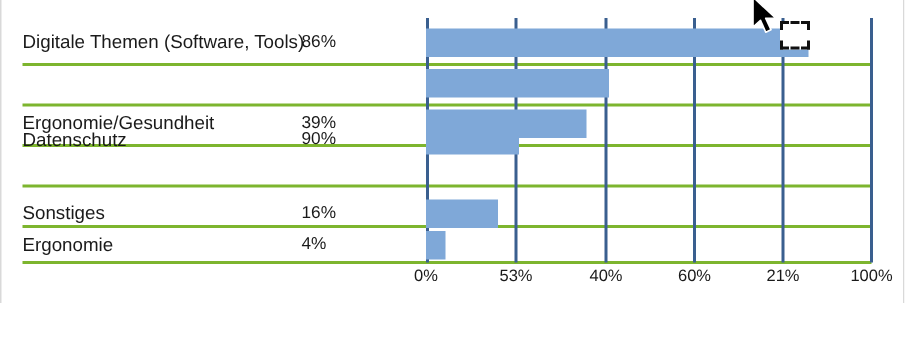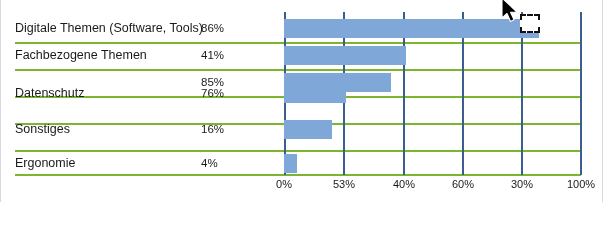--- a/index.html
+++ b/index.html
@@ -125,54 +125,53 @@
   <div class="vgrid" style="left:520px"></div>
   <div class="vgrid" style="left:579px"></div>
 
   <div class="row" style="top:15px">
     <span class="cat-label">Digitale Themen (Software, Tools)</span>
     <span class="val-label">86%</span>
     <div class="bar" style="width:255px"></div>
   </div>
 
   <div class="row" style="top:42px">
-    <span class="cat-label">Fachbezogene Themen</span>
-    <span class="val-label">41%</span>
     <div class="bar" style="width:122px"></div>
   </div>
 
   <div class="row" style="top:69px">
-    <span class="val-label">85%</span>
+    <span class="cat-label">Ergonomie/Gesundheit</span>
+    <span class="val-label">39%</span>
     <div class="bar" style="width:107px"></div>
   </div>
 
   <div class="row" style="top:80px">
     <span class="cat-label">Datenschutz</span>
-    <span class="val-label">76%</span>
+    <span class="val-label">90%</span>
     <div class="bar" style="width:62px"></div>
   </div>
 
-  <div class="row" style="top:116px">
+  <div class="row" style="top:129px">
     <span class="cat-label">Sonstiges</span>
     <span class="val-label">16%</span>
     <div class="bar" style="width:48px"></div>
   </div>
 
   <div class="row" style="top:150px">
     <span class="cat-label">Ergonomie</span>
     <span class="val-label">4%</span>
     <div class="bar" style="width:13px"></div>
   </div>
 
   <div class="axis">
     <span class="tick-label" style="left:283px">0%</span>
     <span class="tick-label" style="left:343px">53%</span>
     <span class="tick-label" style="left:403px">40%</span>
     <span class="tick-label" style="left:462px">60%</span>
-    <span class="tick-label" style="left:521px">30%</span>
+    <span class="tick-label" style="left:521px">21%</span>
     <span class="tick-label" style="left:580px">100%</span>
   </div>
 
   <div class="sel-handle"></div>
 
   <svg class="cursor" viewBox="0 0 18 26">
     <polygon points="1,0 1,20 6,15.5 9.5,23.5 13,21.8 9.5,14.2 16,14" fill="#000000" stroke="#ffffff" stroke-width="1.1" stroke-linejoin="round"></polygon>
   </svg>
 
 </div>

